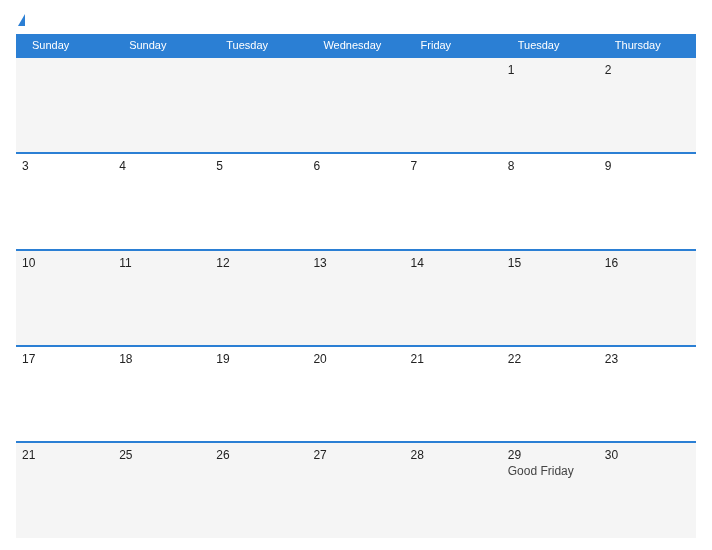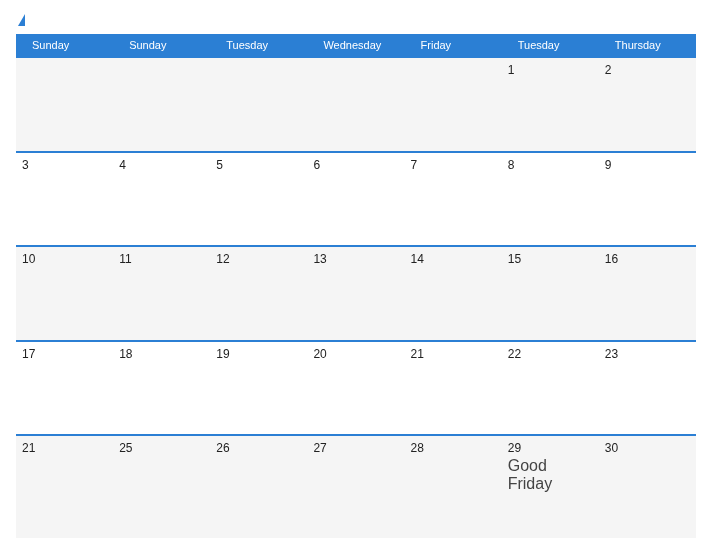--- a/index.html
+++ b/index.html
@@ -102,21 +102,21 @@
       background: #fff;
     }
 
     .day-number {
       font-size: 12px;
       color: #222;
       display: block;
     }
 
     .day-event {
-      font-size: 16px;
+      font-size: 12px;
       color: #444;
       display: block;
       margin-top: 2px;
     }
   </style>
 </head>
 <body>
 
 <div class="header">
   <div class="logo">

